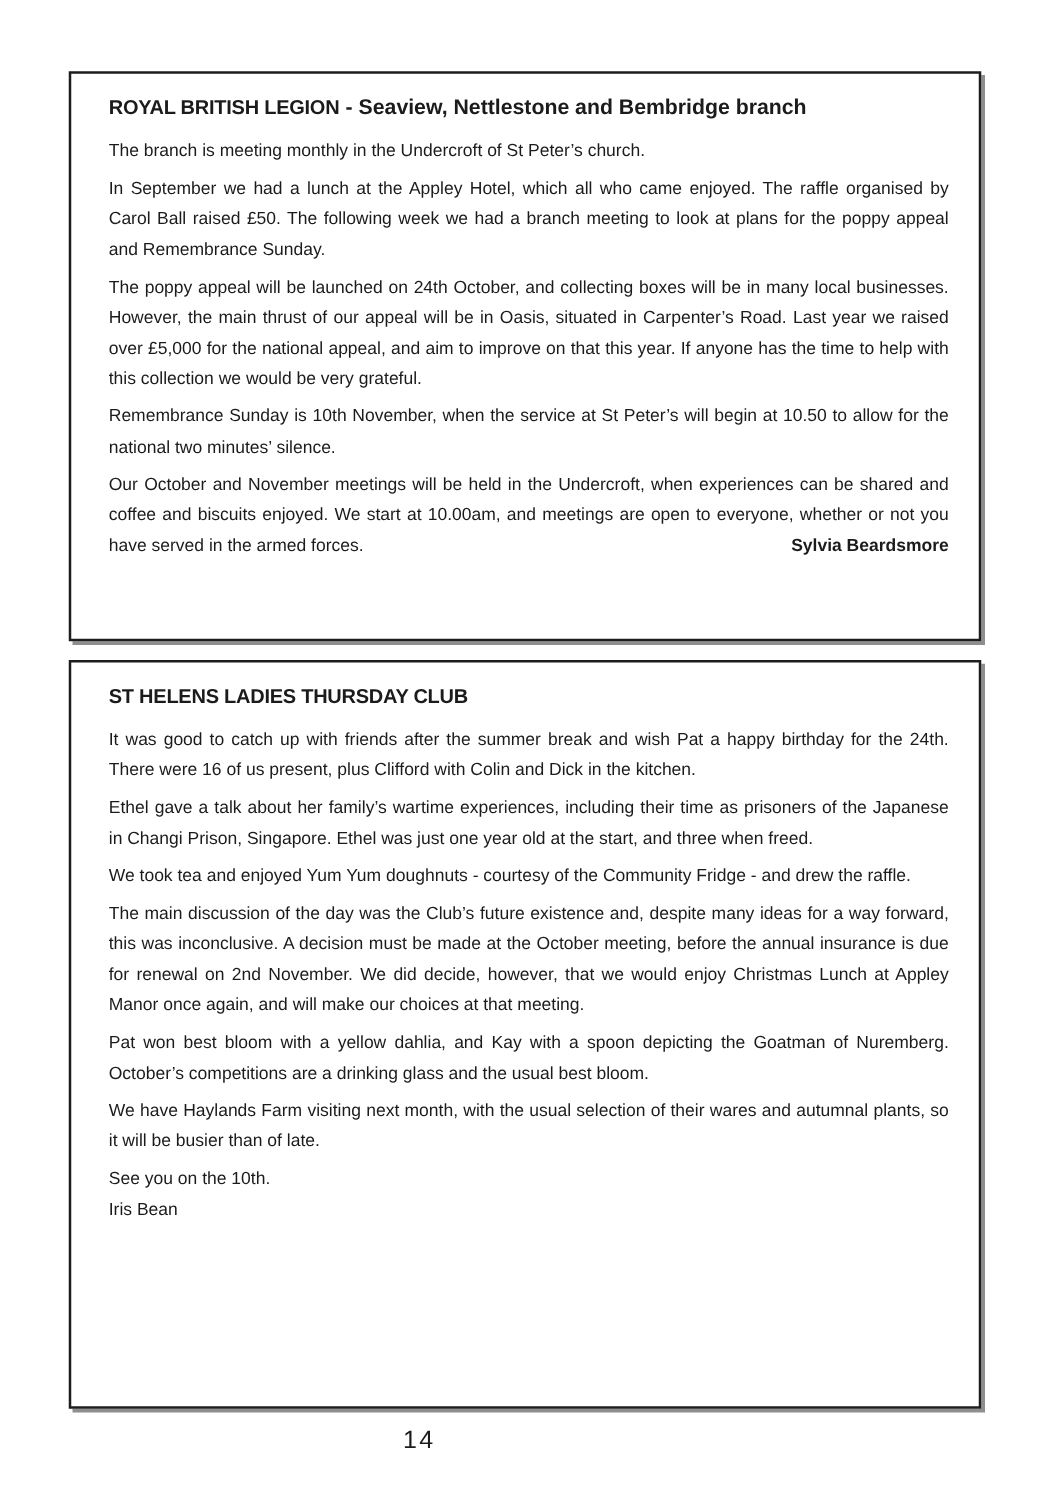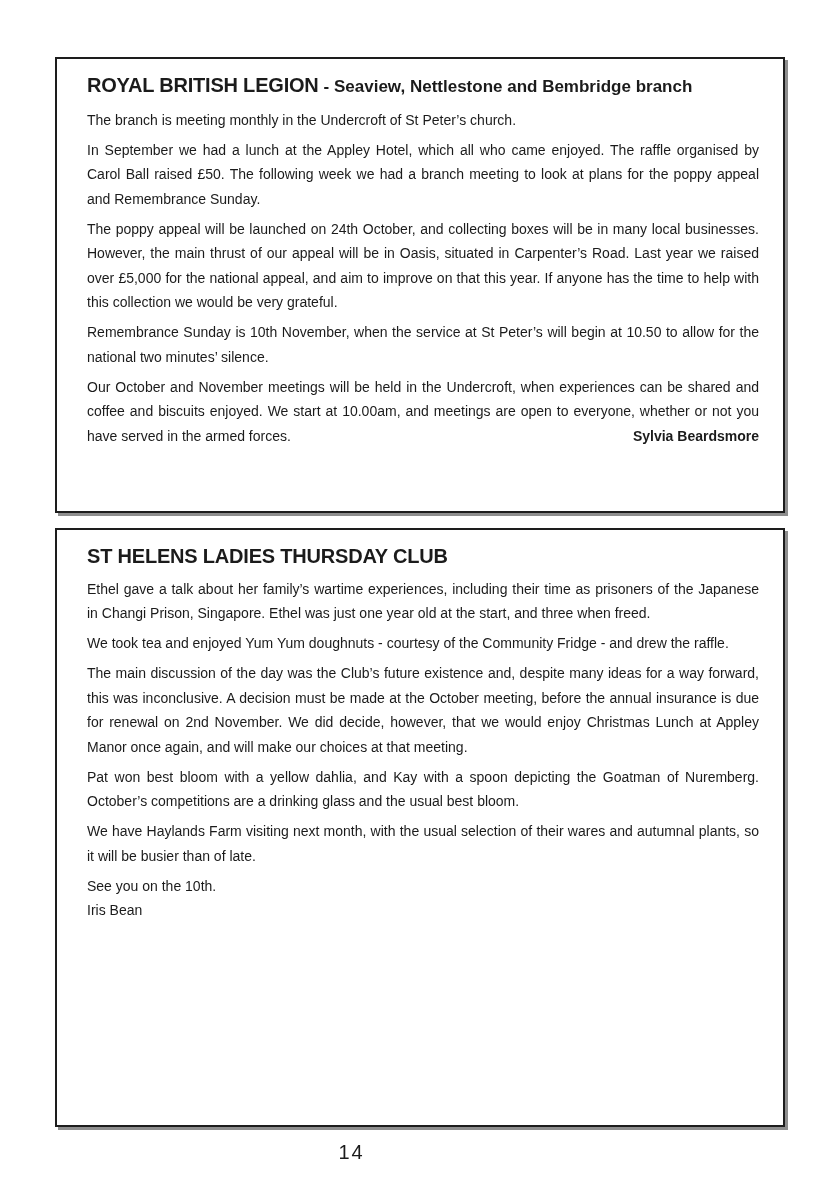--- a/index.html
+++ b/index.html
@@ -26,21 +26,21 @@
   }
   #box-rbl  { top: 57px;  min-height: 456px; }
   #box-shlc { top: 528px; min-height: 599px; }
   .article-title {
     margin: 4px 0 4px 0;
     font-weight: bold;
     white-space: nowrap;
     line-height: 30px;
   }
   .article-title-main {
-    font-size: 20px;
+    font-size: 16px;
     letter-spacing: -0.2px;
   }
   .article-subtitle {
     font-size: 17px;
     margin-left: 5px;
   }
   .article-body p.body-para {
     font-size: 14px;
     line-height: 24.5px;
     text-align: justify;
@@ -57,21 +57,21 @@
   .has-signature { position: relative; }
   .signature {
     position: absolute;
     right: 0;
     bottom: 0;
     font-weight: bold;
   }
   .page-number {
     position: absolute;
     top: 1141px;
-    left: 16px;
+    left: 0;
     width: 671px;
     text-align: center;
     font-size: 20px;
     letter-spacing: 2px;
   }
 </style>
 </head>
 <body>
 
 <div>
@@ -87,20 +87,21 @@
         <p class="body-para"><span>Remembrance Sunday is </span><span class="bold">10th November</span><span>, when the service at St Peter’s will begin at 10.50 to allow for the national two minutes’ silence.</span></p>
         <p class="body-para has-signature"><span>Our October and November meetings will be held in the Undercroft, when experiences can be shared and coffee and biscuits enjoyed. We start at 10.00am, and meetings are open to everyone, whether or not you have served in the armed forces.</span><span class="signature">Sylvia Beardsmore</span></p>
       </div>
   </section>
 
   <section class="article-box" id="box-shlc">
     <h2 class="article-title">
       <span class="article-title-main">ST HELENS LADIES THURSDAY CLUB</span>
     </h2>
     <div class="article-body">
+        <p class="body-para"><span>It was good to catch up with friends after the summer break and wish Pat a happy birthday for the 24th. There were 16 of us present, plus Clifford with Colin and Dick in the kitchen.</span></p>
         <p class="body-para"><span>Ethel gave a talk about her family’s wartime experiences, including their time as prisoners of the Japanese in Changi Prison, Singapore. Ethel was just one year old at the start, and three when freed.</span></p>
         <p class="body-para"><span>We took tea and enjoyed Yum Yum doughnuts - courtesy of the Community Fridge - and drew the raffle.</span></p>
         <p class="body-para"><span>The main discussion of the day was the Club’s future existence and, despite many ideas for a way forward, this was inconclusive. A decision must be made at the October meeting, before the annual insurance is due for renewal on 2nd November. We did decide, however, that we would enjoy Christmas Lunch at Appley Manor once again, and will make our choices at that meeting.</span></p>
         <p class="body-para"><span>Pat won best bloom with a yellow dahlia, and Kay with a spoon depicting the Goatman of Nuremberg. October’s competitions are a drinking glass and the usual best bloom.</span></p>
         <p class="body-para"><span>We have Haylands Farm visiting next month, with the usual selection of their wares and autumnal plants, so it will be busier than of late.</span></p>
         <p class="body-para nojustify"><span class="bold">See you on the 10th</span><span>.</span></p>
         <p class="body-para nojustify tight"><span class="bold">Iris Bean</span></p>
       </div>
   </section>
 

